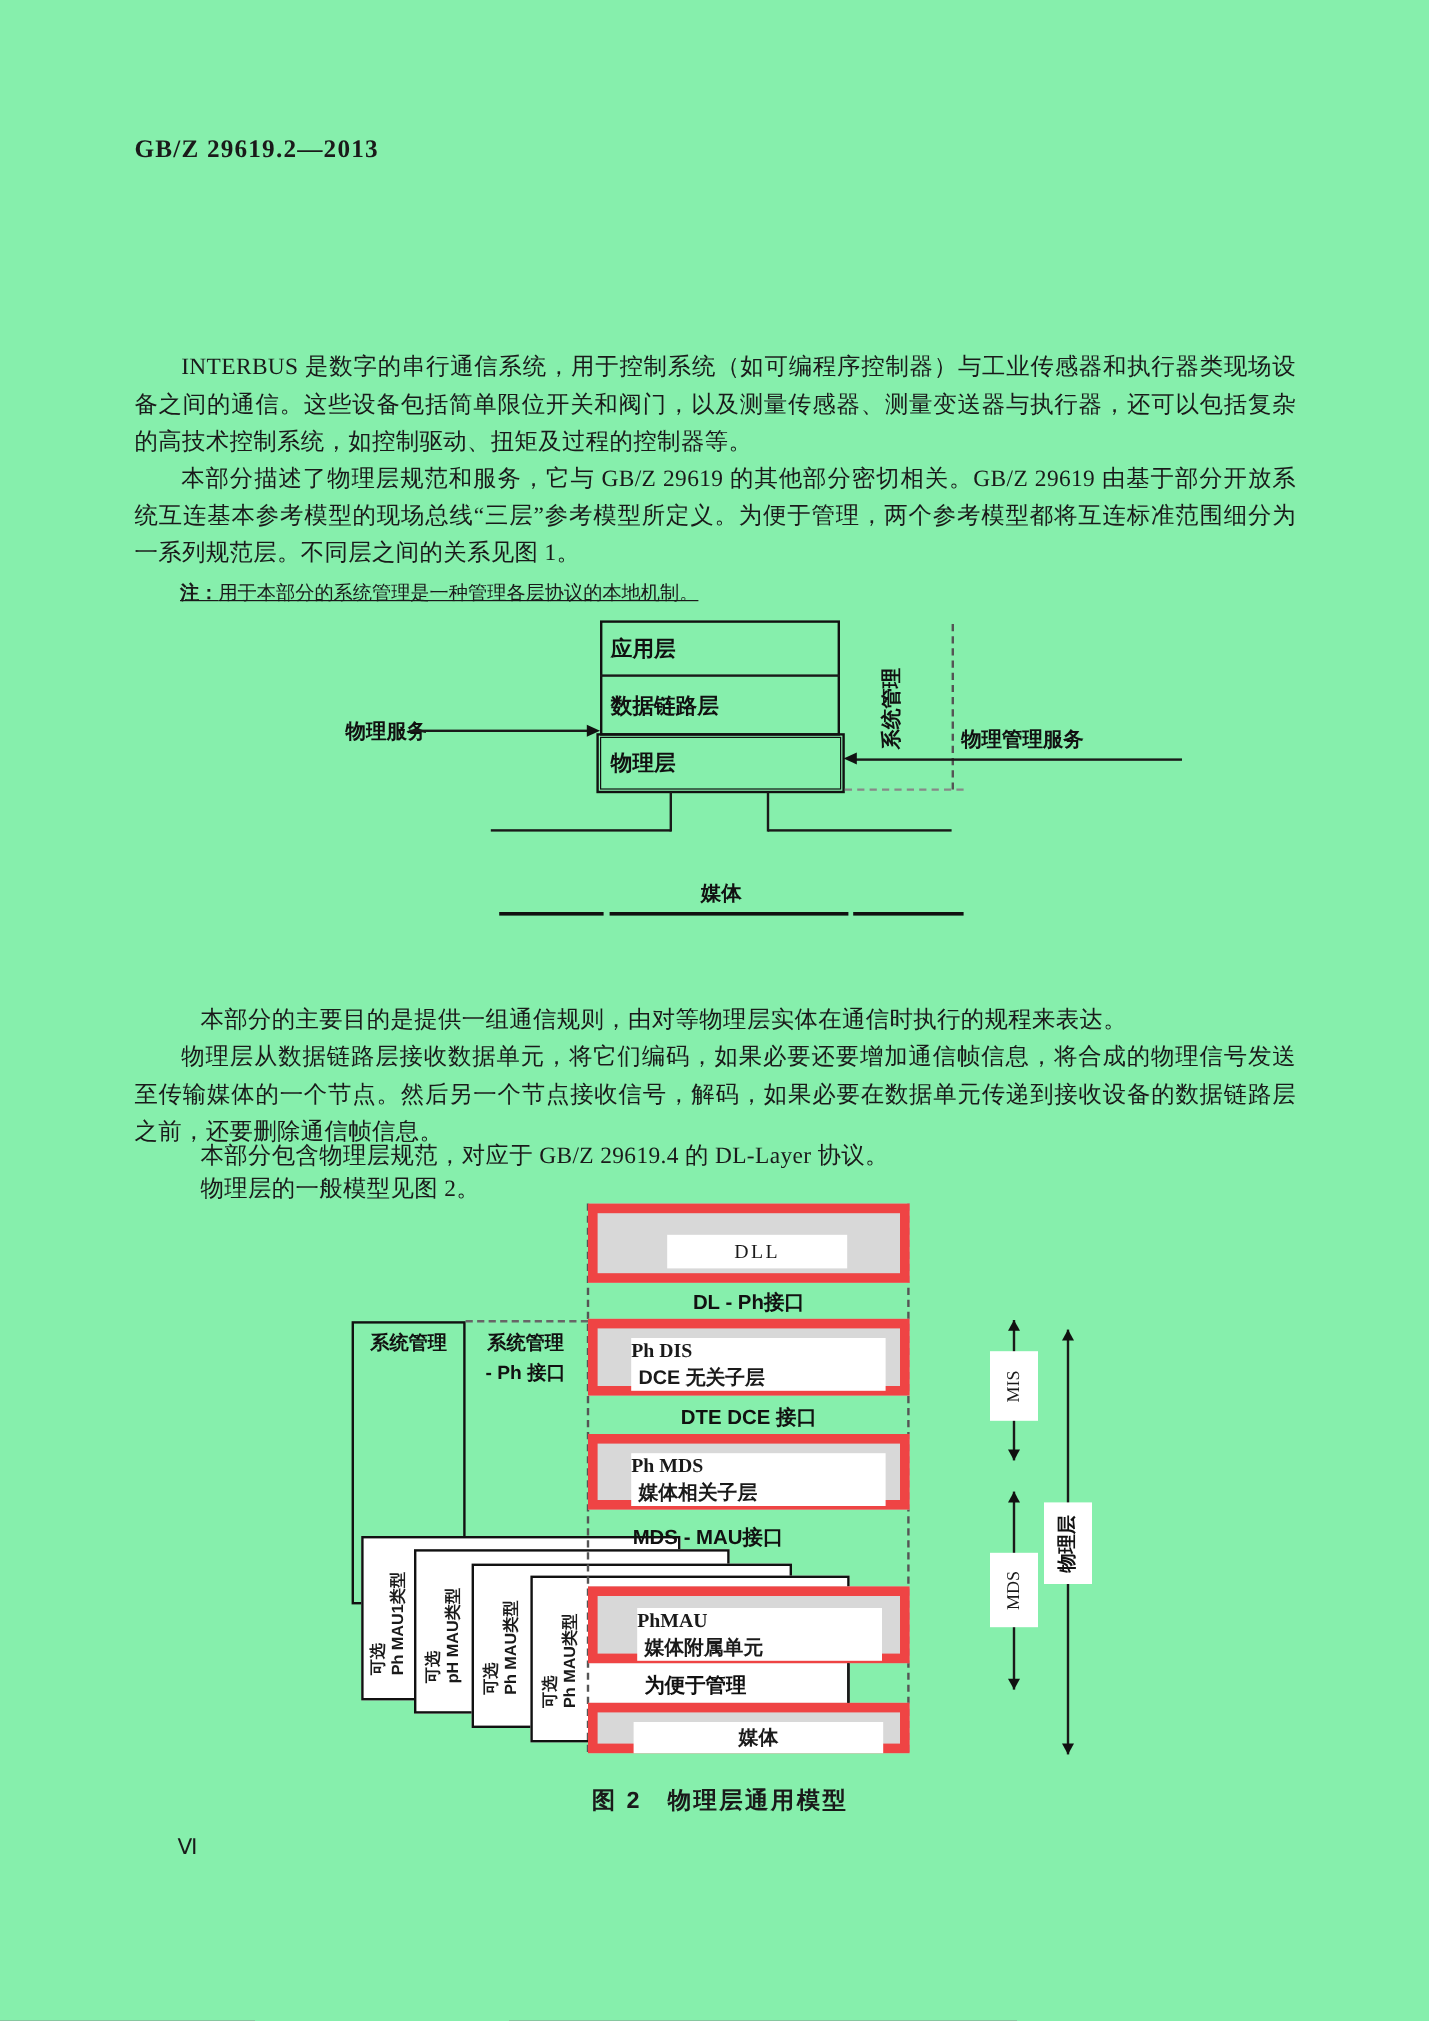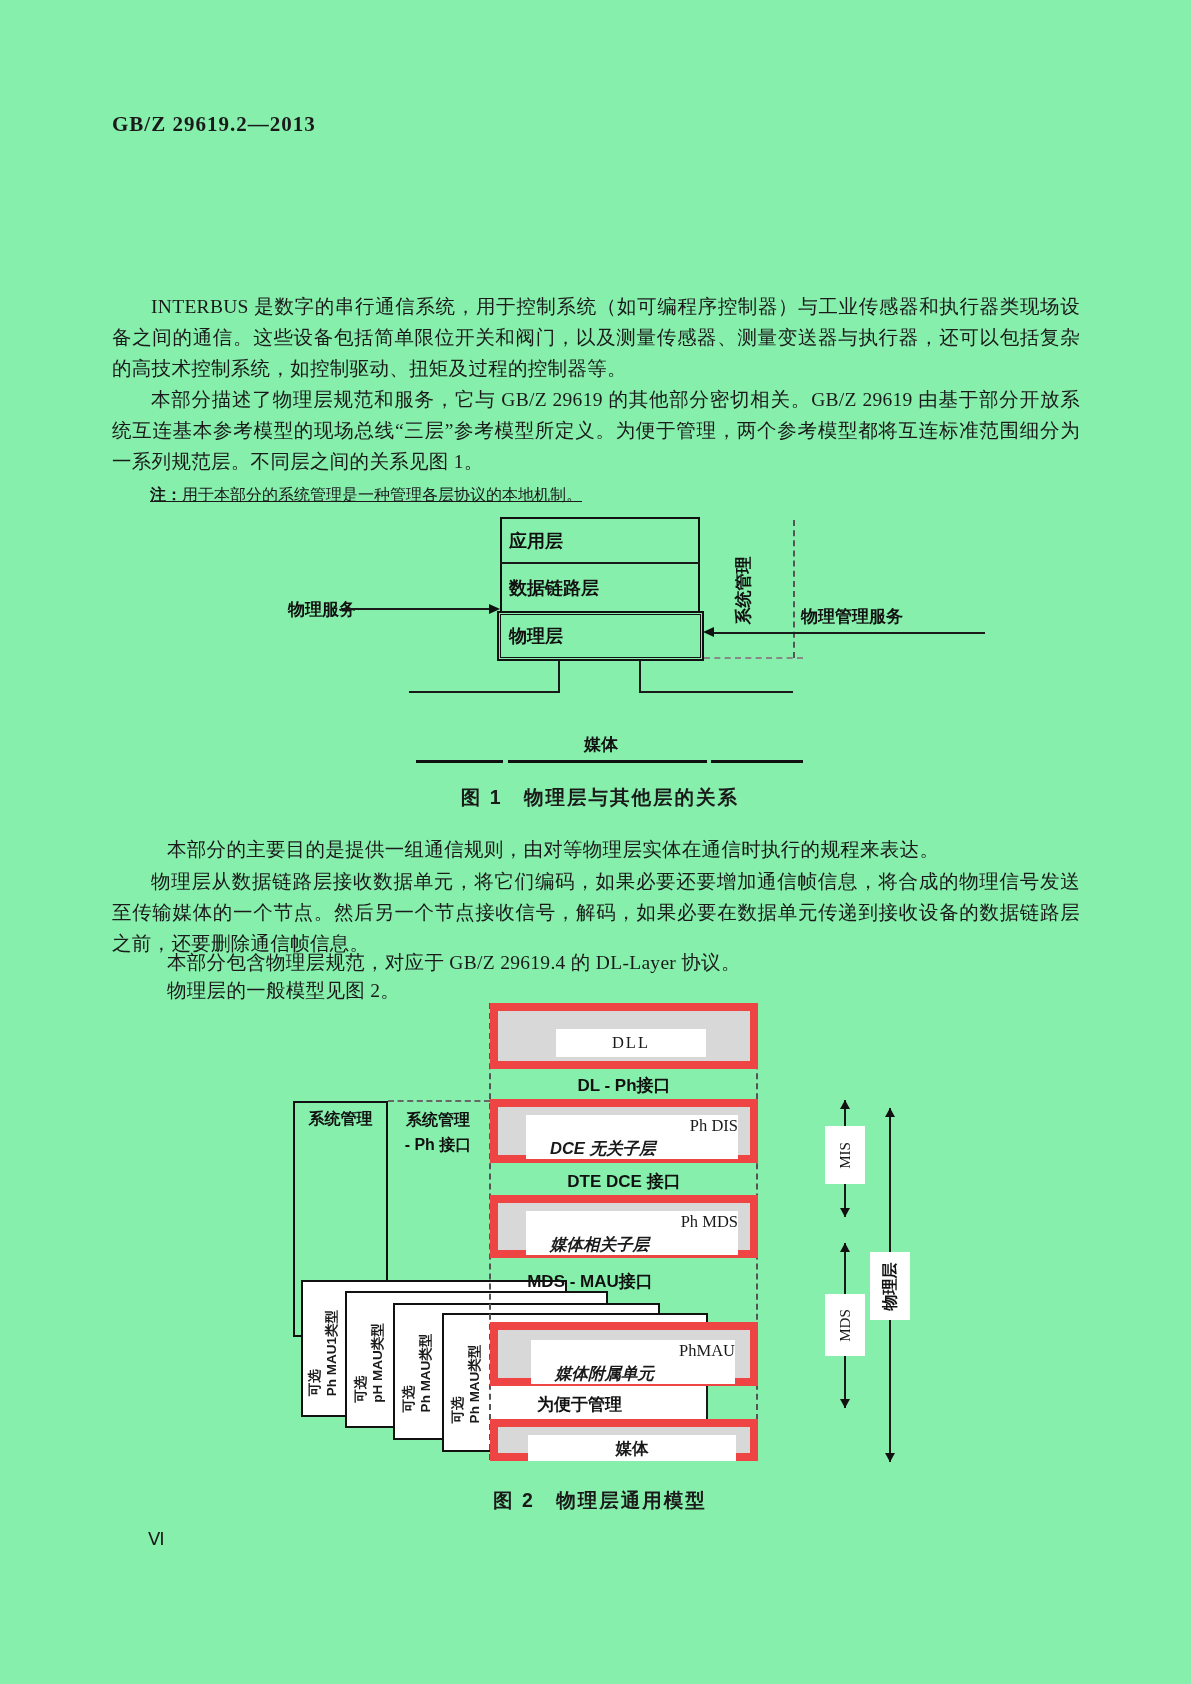--- a/index.html
+++ b/index.html
@@ -40,22 +40,22 @@
   .f1-stack{left:500px;top:517px;width:200px;height:96px;border:2px solid #111;box-sizing:border-box;}
   .f1-div{left:500px;top:562px;width:200px;}
   .f1-phys{left:497px;top:611px;width:207px;height:50px;border:2px solid #111;box-sizing:border-box;}
   .f1-phys:after{content:"";position:absolute;inset:1px;border:1px solid #111;}
   .f1-layer{font-size:18px;}
   .caption{text-align:center;font-size:19.5px;font-weight:bold;letter-spacing:2px;
            font-family:"Liberation Sans", sans-serif;}
   
   .graybox{left:490px;width:268px;background:#d8d8d8;border:8px solid #ef4444;box-sizing:border-box;z-index:40;}
   .wbox{position:absolute;background:#fff;font-size:16.5px;}
-  .wbox .l1{text-align:right;}
-  .wbox .l2{text-align:left;padding-left:24px;font-family:"Liberation Sans", sans-serif;font-weight:bold;font-style:italic;}
+  .wbox .l1{text-align:left;font-weight:bold;}
+  .wbox .l2{text-align:left;padding-left:6px;font-family:"Liberation Sans", sans-serif;font-weight:bold;}
   .cas{background:#fff;border:2px solid #111;box-sizing:border-box;z-index:20;}
   .caslbl{z-index:22;font-family:"Liberation Sans", sans-serif;font-weight:bold;font-size:13.5px;
           line-height:17px;}
   .striplbl{z-index:45;font-size:17px;}
   .ann{z-index:50;}
   .annlbl{background:#fff;z-index:51;font-size:15px;}
 </style>
 </head>
 <body>
 
@@ -96,21 +96,20 @@
 
     <div class="abs vline" style="left:558px;top:660px;height:33px;"></div>
     <div class="abs vline" style="left:639px;top:660px;height:33px;"></div>
     <div class="abs hline" style="left:409px;top:691px;width:150px;"></div>
     <div class="abs hline" style="left:640px;top:691px;width:153px;"></div>
     <div class="abs lbl" style="left:560px;top:733px;width:82px;text-align:center;font-size:17px;">媒体</div>
     <div class="abs" style="left:416px;top:760px;width:87px;height:3px;background:#111;"></div>
     <div class="abs" style="left:508px;top:760px;width:199px;height:3px;background:#111;"></div>
     <div class="abs" style="left:711px;top:760px;width:92px;height:3px;background:#111;"></div>
 
-    <div class="abs caption" style="left:345px;top:784px;width:510px;">图 1　物理层与其他层的关系</div>
   </div>
 
   <div class="abs single p3" style="text-indent:2em;">本部分的主要目的是提供一组通信规则，由对等物理层实体在通信时执行的规程来表达。</div>
   <div class="abs para p4">物理层从数据链路层接收数据单元，将它们编码，如果必要还要增加通信帧信息，将合成的物理信号发送至传输媒体的一个节点。然后另一个节点接收信号，解码，如果必要在数据单元传递到接收设备的数据链路层之前，还要删除通信帧信息。</div>
   <div class="abs single p5">本部分包含物理层规范，对应于 GB/Z 29619.4 的 DL-Layer 协议。</div>
   <div class="abs single p6">物理层的一般模型见图 2。</div>
 
   <div class="abs" style="inset:0;">
 
     <div class="abs vdash" style="left:489px;top:1003px;height:457px;z-index:30;"></div>

